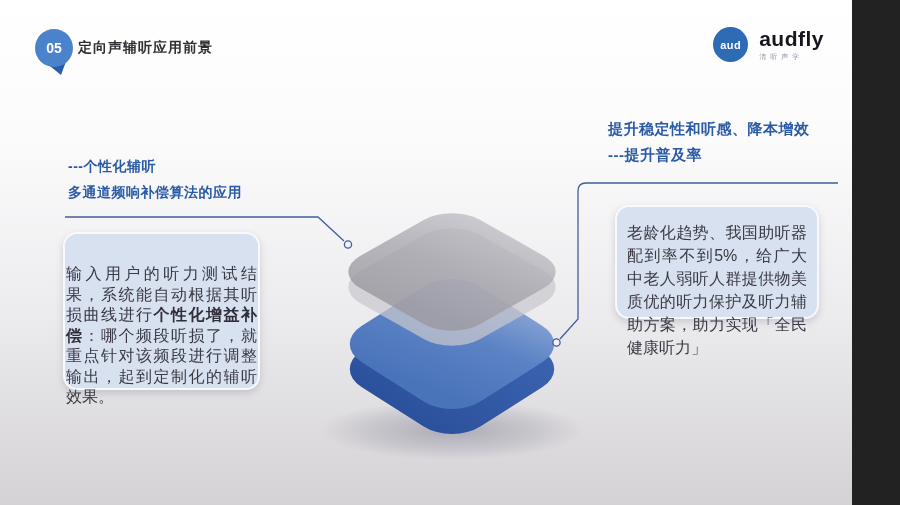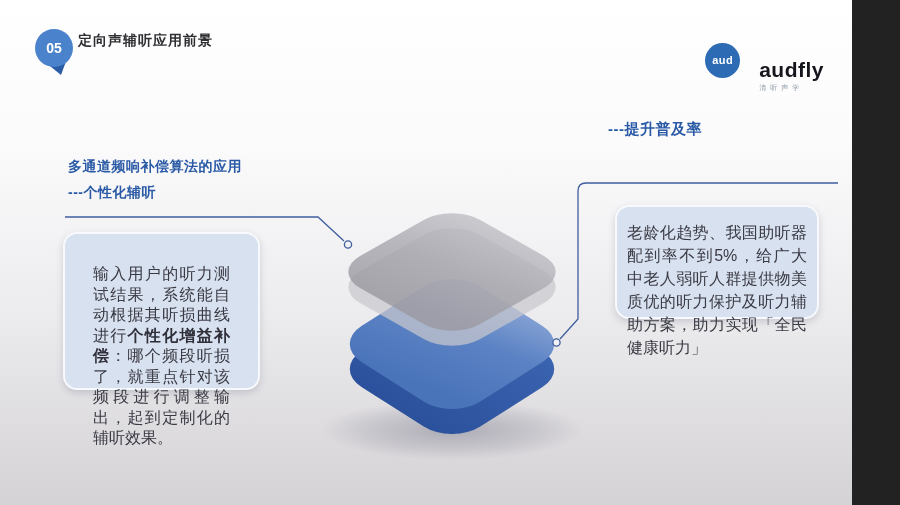--- a/index.html
+++ b/index.html
@@ -6,39 +6,39 @@
   .slide{
     position:relative;width:852px;height:505px;overflow:hidden;
     font-family:"Liberation Sans","DejaVu Sans",sans-serif;
     background:linear-gradient(180deg,#ffffff 0%,#fbfbfc 28%,#ecebed 62%,#d4d2d5 100%);
   }
   
   .badge{position:absolute;left:30px;top:25px;width:52px;height:52px;}
   .badge text{font-family:"Liberation Sans",sans-serif;font-weight:bold;font-size:14px;fill:#ffffff;}
   .title-block{position:absolute;left:78px;top:27px;}
   .main-title{font-size:27px;font-weight:bold;color:#4e92d8;letter-spacing:1px;line-height:1.1;}
-  .sub-title{font-size:14px;font-weight:bold;color:#2f2f33;margin-top:5px;letter-spacing:1px;}
+  .sub-title{font-size:14px;font-weight:bold;color:#2f2f33;margin-top:12px;letter-spacing:1px;}
   
-  .logo{position:absolute;right:28px;top:27px;display:flex;align-items:center;gap:19px;}
+  .logo{position:absolute;right:28px;top:27px;display:flex;align-items:center;gap:11px;}
   .logo-circle{width:35px;height:35px;border-radius:50%;background:#2d6cb4;display:flex;align-items:center;justify-content:center;
     color:#fff;font-weight:bold;font-size:11px;letter-spacing:.5px;}
-  .logo-text{display:flex;flex-direction:column;margin-top:32px;}
+  .logo-text{display:flex;flex-direction:column;}
   .logo-brand{font-size:21px;font-weight:bold;color:#15151d;line-height:1;letter-spacing:.5px;}
   .logo-cn{font-size:7px;color:#8e9aa8;letter-spacing:4px;margin-top:3px;}
   
   .sec-heading{position:absolute;font-size:14px;font-weight:bold;color:#2a5aa5;line-height:26px;letter-spacing:.5px;}
   .sec-heading.left{left:68px;top:153px;}
   .sec-heading.right{left:608px;top:116px;font-size:15px;}
   
   .note-box{
     position:absolute;background:#d8e1ef;border:2px solid rgba(255,255,255,.8);
     border-radius:14px;box-shadow:0 3px 7px rgba(110,120,145,.28);
     color:#3a3a44;font-size:16px;text-align:justify;box-sizing:border-box;
   }
-  .note-box.left{left:63px;top:232px;width:197px;height:158px;padding:30px 28px;line-height:20.5px;}
+  .note-box.left{left:63px;top:232px;width:197px;height:158px;padding:30px 1px;line-height:20.5px;}
   .note-box.right{left:615px;top:205px;width:204px;height:114px;padding:14px 10px;line-height:23px;}
   .note-box b{color:#2f2f3a;}
   
   .connector-layer,.illustration{position:absolute;pointer-events:none;}
   .connector-layer{left:0;top:0;}
   .illustration{left:283px;top:168px;}
 </style>
 </head>
 <body>
 
@@ -99,29 +99,30 @@
   </svg>
 
   <svg class="connector-layer" width="900" height="505" viewBox="0 0 900 505">
     <path d="M65,217 L318,217 L344,241" fill="none" stroke="#3f5e9e" stroke-width="1.3"></path>
     <circle cx="348" cy="244.5" r="3.6" fill="#f2f2f4" stroke="#3f5e9e" stroke-width="1.3"></circle>
     <path d="M838,183 L586,183 Q578,183 578,191 L578,319 L560,339" fill="none" stroke="#3f5e9e" stroke-width="1.3"></path>
     <circle cx="556.5" cy="342.5" r="3.6" fill="#f2f2f4" stroke="#3f5e9e" stroke-width="1.3"></circle>
   </svg>
 
   <div class="sec-heading left">
+    <div>---个性化辅听</div>
     <div>多通道频响补偿算法的应用</div>
-    <div>---个性化辅听</div>
   </div>
 
   <div class="note-box left">
     <span>输入用户的听力测试结果，系统能自动根据其听损曲线进行</span><b>个性化增益补偿</b><span>：哪个频段听损了，就重点针对该频段进行调整输出，起到定制化的辅听效果。</span>
   </div>
 
   <div class="sec-heading right">
+    <div>提升稳定性和听感、降本增效</div>
     <div>---提升普及率</div>
   </div>
 
   <div class="note-box right">
     <span>老龄化趋势、我国助听器配到率不到5%，给广大中老人弱听人群提供物美质优的听力保护及听力辅助方案，助力实现「全民健康听力」</span>
   </div>
 
 </div>
 
 </body></html>

